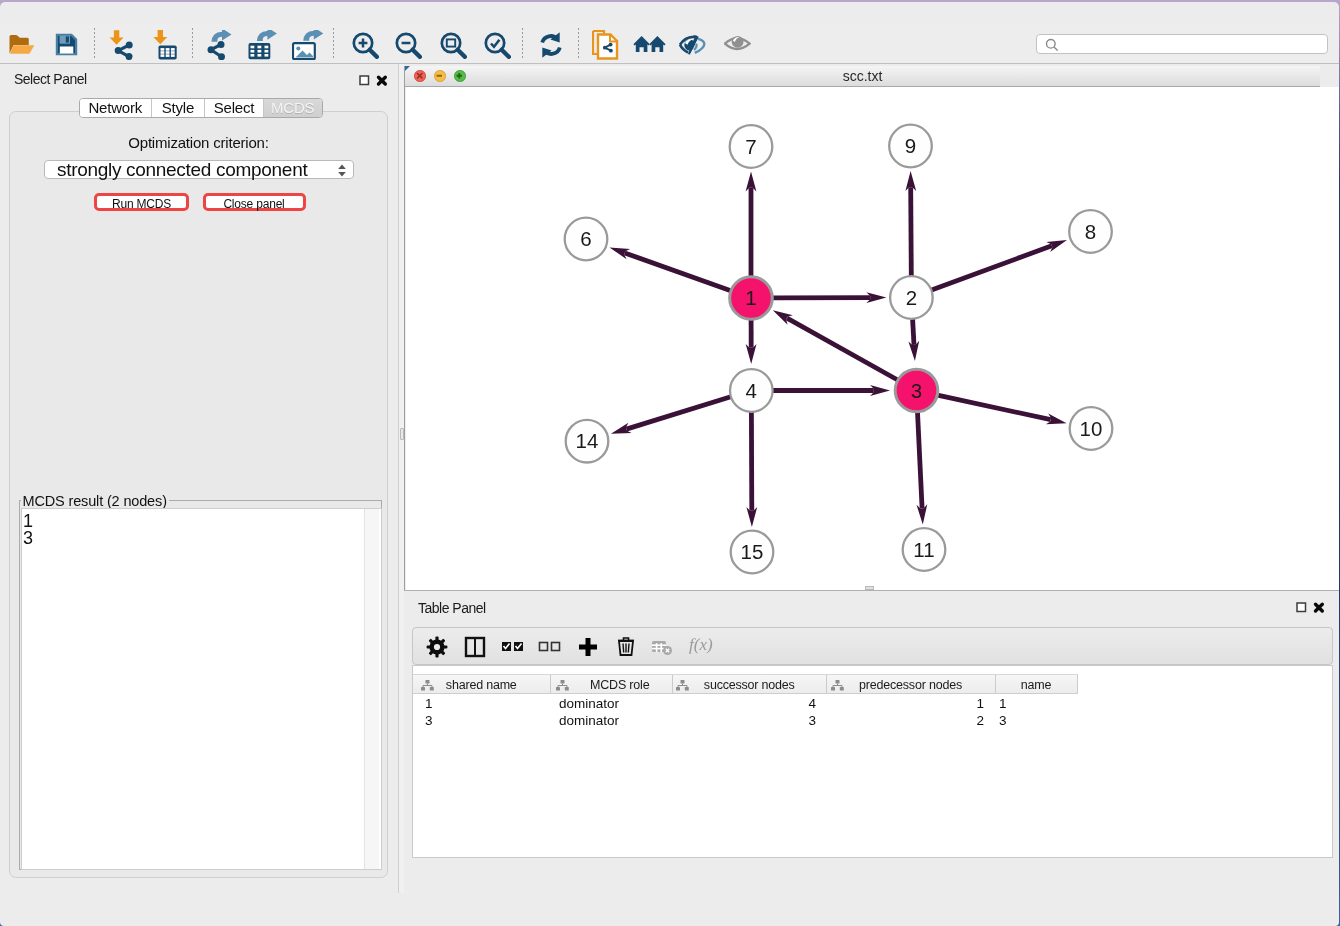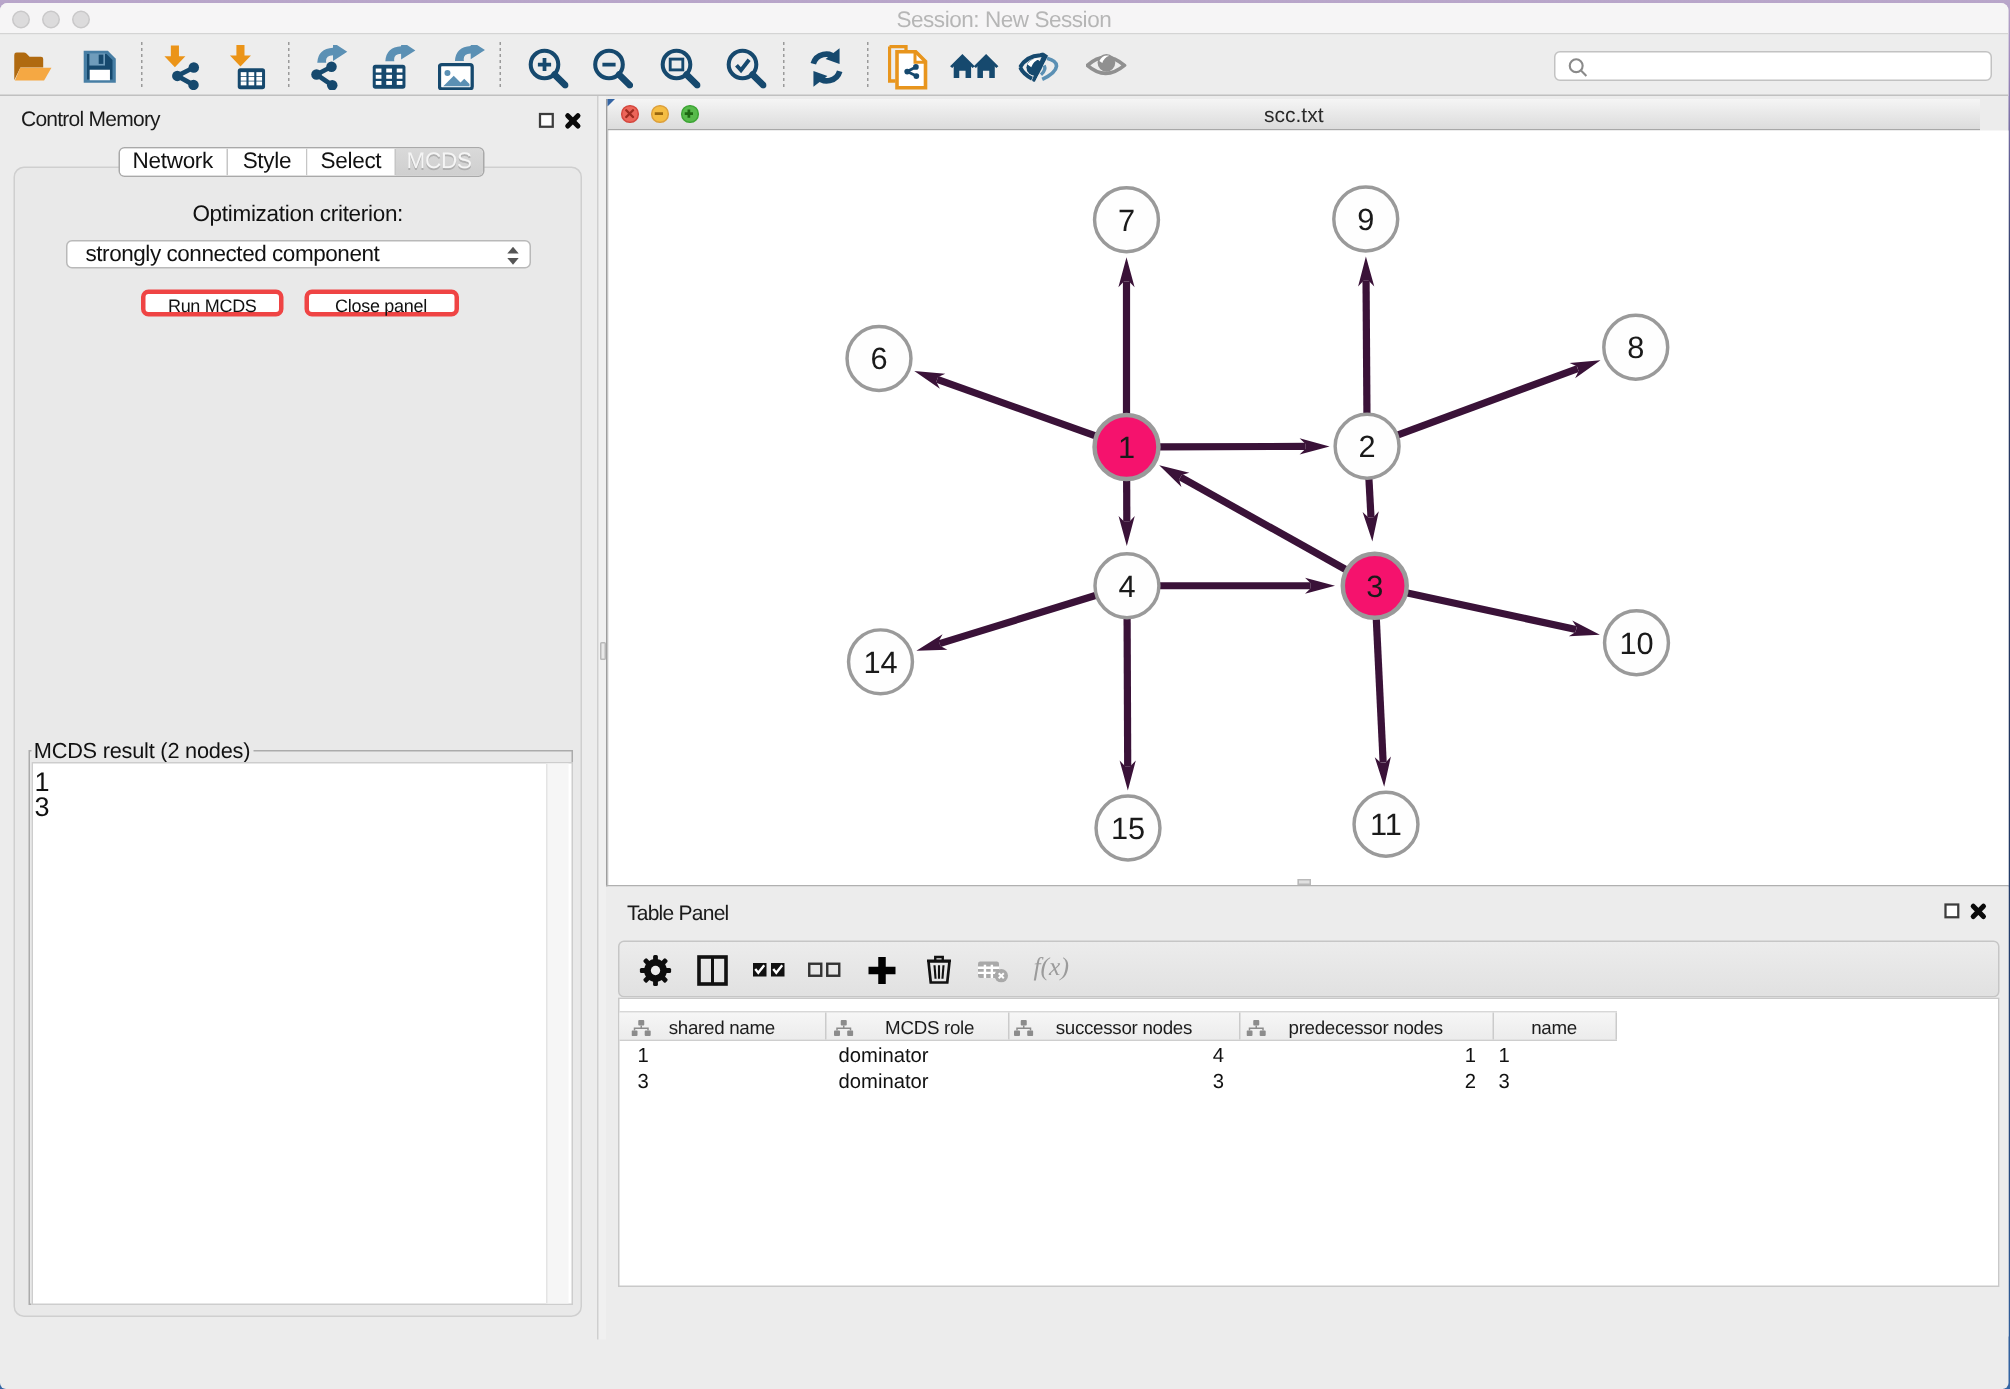--- a/index.html
+++ b/index.html
@@ -23,21 +23,21 @@
 #ldock { position:absolute; left:0; top:62px; width:398px; height:829px; background:#ececec; }
 .ptitle { font-size:14px; letter-spacing:-0.5px; color:#1b1b1b; }
 .wicons { position:absolute; }
 
 .seg { position:absolute; z-index:3; display:flex; height:20px; border:1px solid #a9a9a9; border-radius:4px; overflow:hidden; background:#fff; }
 .seg > div { font-size:15px; letter-spacing:-0.2px; color:#111; text-align:center; line-height:18.5px; background:#fff; border-right:1px solid #c6c6c6; }
 .seg > div:last-child { border-right:none; }
 .seg > div.dis { background:linear-gradient(#d9d9d9,#cfcfcf); color:#f5f5f5; text-shadow:0 1px 0 #b0b0b0; }
 #innerpanel { position:absolute; left:9px; top:46.5px; width:379px; height:767px; background:#e9e9e9; border:1px solid #cfcfcf; border-radius:7px; }
 #optlabel { position:absolute; left:0; top:70px; width:397px; text-align:center; font-size:15px; letter-spacing:-0.2px; color:#111; }
-#selbox { position:absolute; left:44px; top:96px; width:310px; height:19px; background:#fff; border:1px solid #b9b9b9; border-radius:4px; font-size:15px; letter-spacing:-0.3px; color:#111; line-height:17.5px; padding-left:12px; }
+#selbox { position:absolute; left:44px; top:96px; width:310px; height:19px; background:#fff; border:1px solid #b9b9b9; border-radius:4px; font-size:19px; letter-spacing:-0.3px; color:#111; line-height:17.5px; padding-left:12px; }
 .btn { position:absolute; height:18px; background:#fff; border:3px solid #ef4444; border-radius:5px; font-size:12px; letter-spacing:-0.2px; color:#111; text-align:center; line-height:16.5px; }
 
 #fset { position:absolute; left:18.5px; top:435.5px; width:363px; height:370.5px; border:1px solid #ababab; }
 #fsetlegend { position:absolute; left:1px; top:-8px; background:#e9e9e9; padding:0 2px; font-size:14.5px; letter-spacing:-0.15px; color:#111; }
 #fsetwhite { position:absolute; left:1px; top:7px; width:361px; height:362.5px; background:#fff; border:1px solid #cdcdcd; }
 #fsetscroll { position:absolute; right:2px; top:0; width:15px; height:100%; background:#f6f6f6; border-left:1px solid #e4e4e4; }
 
 #vdivider { position:absolute; left:398px; top:62px; width:6px; height:829px; background:#f0f0f0; border-left:1px solid #cfcfcf; }
 #vgrip { position:absolute; left:0.5px; top:364px; width:4px; height:12px; background:#e8e8e8; border:1px solid #b9b9b9; border-radius:1px; }
 
@@ -55,26 +55,20 @@
 .hcell { position:absolute; top:0; height:100%; border-right:1px solid #cbcbcb; font-size:12.5px; letter-spacing:-0.2px; color:#1c1c1c; text-align:center; line-height:20px; }
 .trow { position:absolute; font-size:13.5px; color:#111; height:16.5px; line-height:16.5px; }
 
 #statusbar { position:absolute; left:0; top:889px; width:1338.5px; height:35px; background:#ececec; border-top:1px solid #c6c6c6; }
 #listbtn { position:absolute; left:11px; top:7px; width:27px; height:19.5px; background:#fdfdfd; border:1px solid #a9a9a9; border-radius:2px; }
 #membtn { position:absolute; left:1254.5px; top:6px; width:74px; height:23px; background:#f5f5f5; border:1px solid #b4b4b4; font-size:12.5px; color:#111; }
 </style>
 </head>
 <body>
 <div id="win">
-  <div id="titlebar">
-    <div class="tl-gray" style="left:8px"></div>
-    <div class="tl-gray" style="left:28px"></div>
-    <div class="tl-gray" style="left:48px"></div>
-    <div id="wtitle">Session: New Session</div>
-  </div>
   <div id="toolbar">
     <div class="tbsep" style="left:93.5px"></div>
       <div class="tbsep" style="left:192px"></div>
       <div class="tbsep" style="left:332.5px"></div>
       <div class="tbsep" style="left:521.5px"></div>
       <div class="tbsep" style="left:577.5px"></div>
       <svg class="tbi" style="left:9px; top:10.5px;" width="26" height="20" viewBox="0 0 26 20">
         <path d="M0.5 19.5 V2.6 Q0.5 1 2.1 1 H6.9 Q7.9 1 8.6 1.7 L10.7 3.8 H18.3 Q19.8 3.8 19.8 5.3 V11 H4.6 L0.5 19.5 Z" fill="#b06a10"></path>
         <path d="M4.5 11.2 H25.3 L20.4 19.7 H0.9 Z" fill="#f5a843"></path>
       </svg>
@@ -202,21 +196,21 @@
       </svg>
     <div id="search">
         <svg style="position:absolute;left:8px;top:3px" width="14" height="14" viewBox="0 0 14 14">
           <circle cx="5.8" cy="5.8" r="4.3" fill="none" stroke="#8a8a8a" stroke-width="1.4"></circle>
           <line x1="9" y1="9" x2="12.6" y2="12.6" stroke="#8a8a8a" stroke-width="1.4"></line>
         </svg>
       </div>
   </div>
 
   <div id="ldock">
-    <div class="ptitle abs" style="left:14px; top:6.5px;">Control Memory</div>
+    <div class="ptitle abs" style="left:14px; top:6.5px;">Select Panel</div>
     <svg class="wicons" style="left:358px;top:9.5px" width="32" height="14" viewBox="0 0 32 14">
         <rect x="2" y="2" width="8.5" height="8.5" fill="#fff" stroke="#3d3d3d" stroke-width="1.5"></rect>
         <g stroke="#0a0a0a" stroke-width="3.4" stroke-linecap="round">
           <line x1="20.5" y1="3.2" x2="27.3" y2="10"></line>
           <line x1="27.3" y1="3.2" x2="20.5" y2="10"></line>
         </g>
       </svg>
     <div class="seg" style="left:78.5px; top:34px; width:244px;">
       <div style="width:73px">Network</div>
       <div style="width:53.5px">Style</div>

